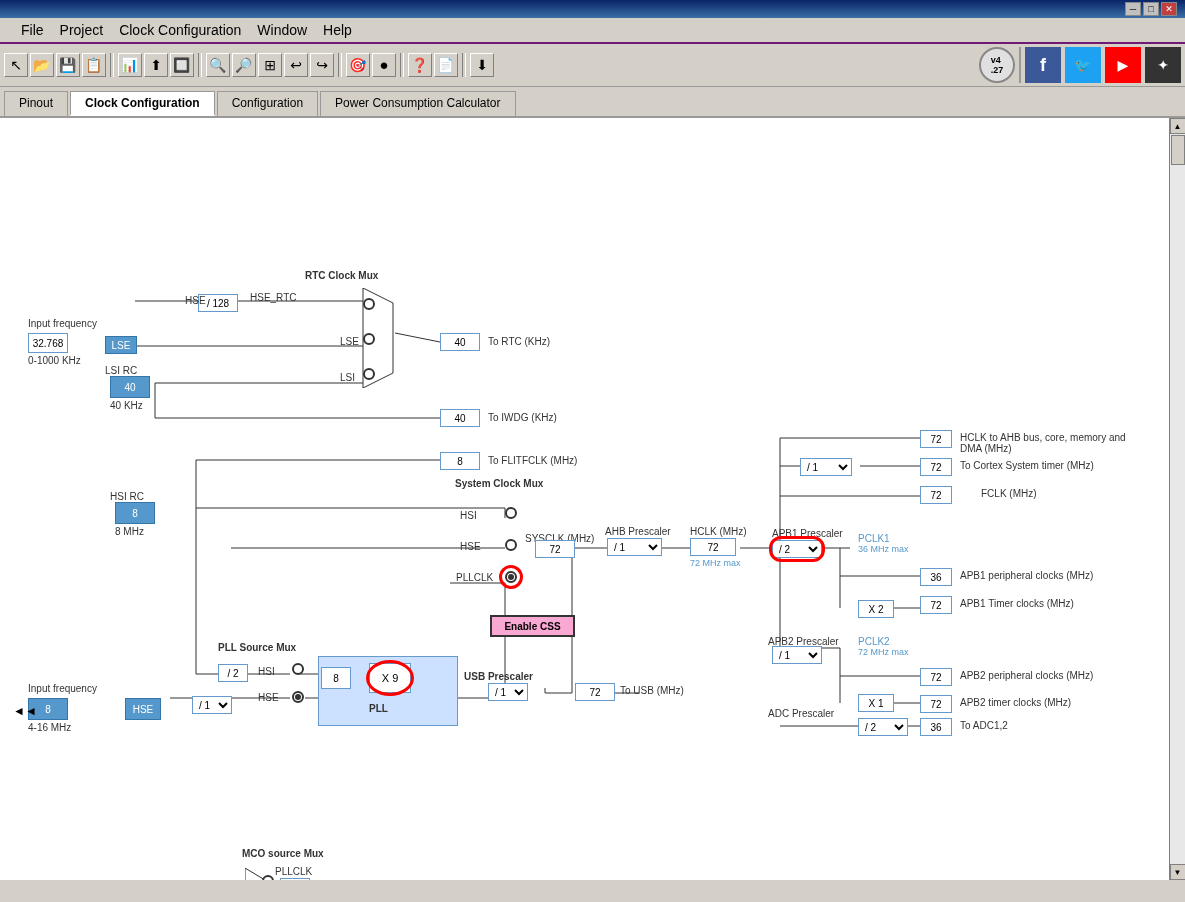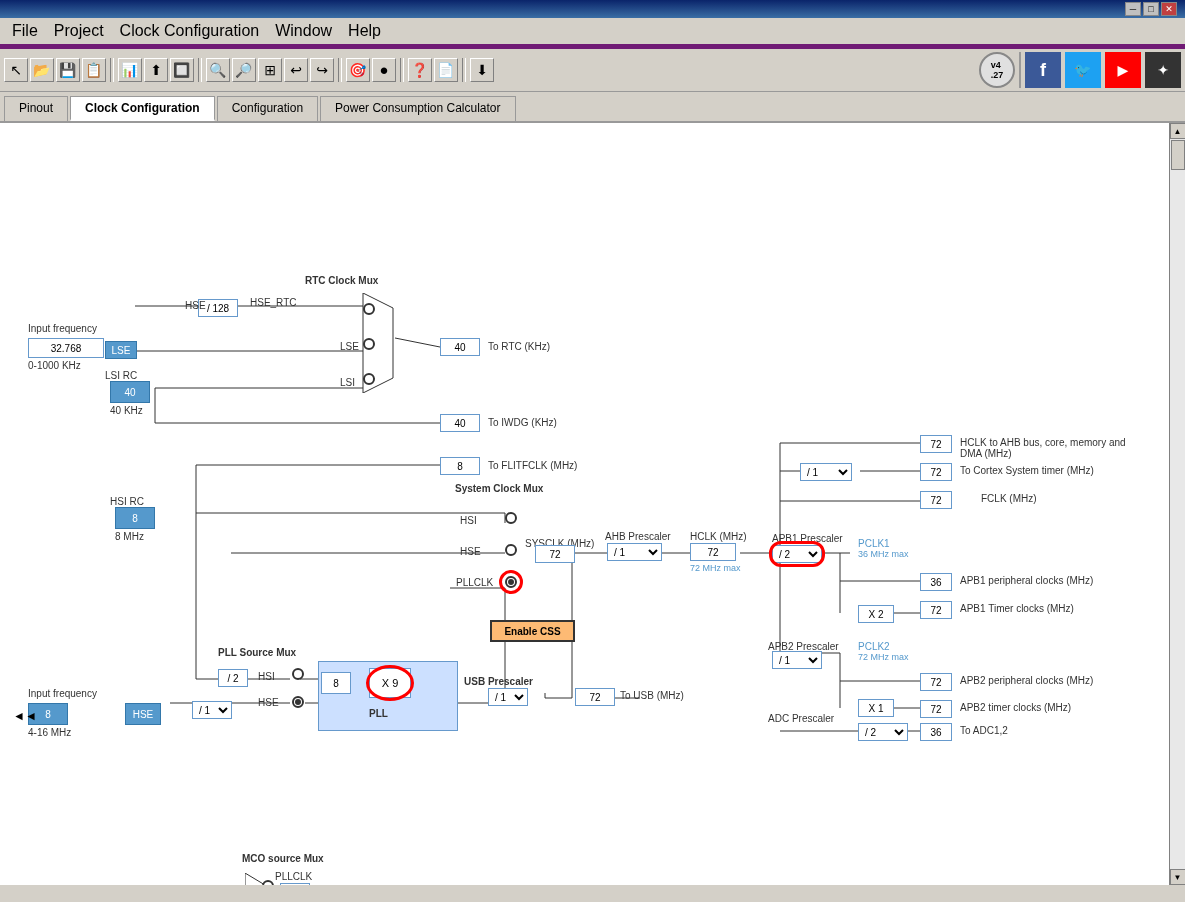--- a/index.html
+++ b/index.html
@@ -24,23 +24,23 @@
       display: flex; align-items: center; justify-content: center;
       font-size: 9px; cursor: pointer; background: #c0c0c0; color: #000;
     }
     .title-btn.close { background: #c04040; color: white; }
 
     
     #menubar {
       background: #d4d0c8;
       display: flex;
       align-items: center;
-      padding: 2px 4px;
-      border-bottom: 5px solid #701a75;
-      font-size: 16px;
+      padding: 2px 13px;
+      border-bottom: 2px solid #701a75;
+      font-size: 14px;
     }
     .menu-item {
       padding: 2px 8px;
       cursor: pointer;
     }
 
     
     #toolbar {
       background: #d4d0c8;
       display: flex;
@@ -183,21 +183,21 @@
       font-size: 10px;
       border: 1px solid #6699cc;
       background: white;
       padding: 0 2px;
       height: 18px;
     }
     
     .clk-button {
       position: absolute;
       border: 2px solid #333;
-      background: #fdba74;
+      background: #f9a8d4;
       font-size: 10px;
       font-weight: bold;
       display: flex; align-items: center; justify-content: center;
       cursor: pointer;
       padding: 2px 6px;
     }
   </style>
 </head>
 <body>
 
@@ -345,21 +345,21 @@
         <line x1="265" y1="808" x2="245" y2="808" stroke="#333" stroke-width="1"></line>
         <line x1="265" y1="833" x2="245" y2="833" stroke="#333" stroke-width="1"></line>
 
         <line x1="215" y1="798" x2="200" y2="798" stroke="#333" stroke-width="1"></line>
         <line x1="200" y1="798" x2="145" y2="798" stroke="#333" stroke-width="1"></line>
         <line x1="95" y1="798" x2="82" y2="798" stroke="#333" stroke-width="1"></line>
       </svg>
 
       <div class="clk-label" style="left:28px;top:200px;">Input frequency</div>
 
-      <div class="clk-box" style="left:28px;top:215px;width:76px;height:20px;">32.768</div>
+      <div class="clk-box" style="left:28px;top:215px;width:40px;height:20px;">32.768</div>
       <div class="clk-label" style="left:28px;top:237px;">0-1000 KHz</div>
 
       <div class="clk-box clk-box-blue" style="left:105px;top:218px;width:32px;height:18px;">LSE</div>
 
       <div class="clk-label" style="left:105px;top:247px;">LSI RC</div>
       <div class="clk-box clk-box-blue" style="left:110px;top:258px;width:40px;height:22px;">40</div>
       <div class="clk-label" style="left:110px;top:282px;">40 KHz</div>
 
       <div class="clk-label" style="left:110px;top:373px;">HSI RC</div>
       <div class="clk-box clk-box-blue" style="left:115px;top:384px;width:40px;height:22px;">8</div>

